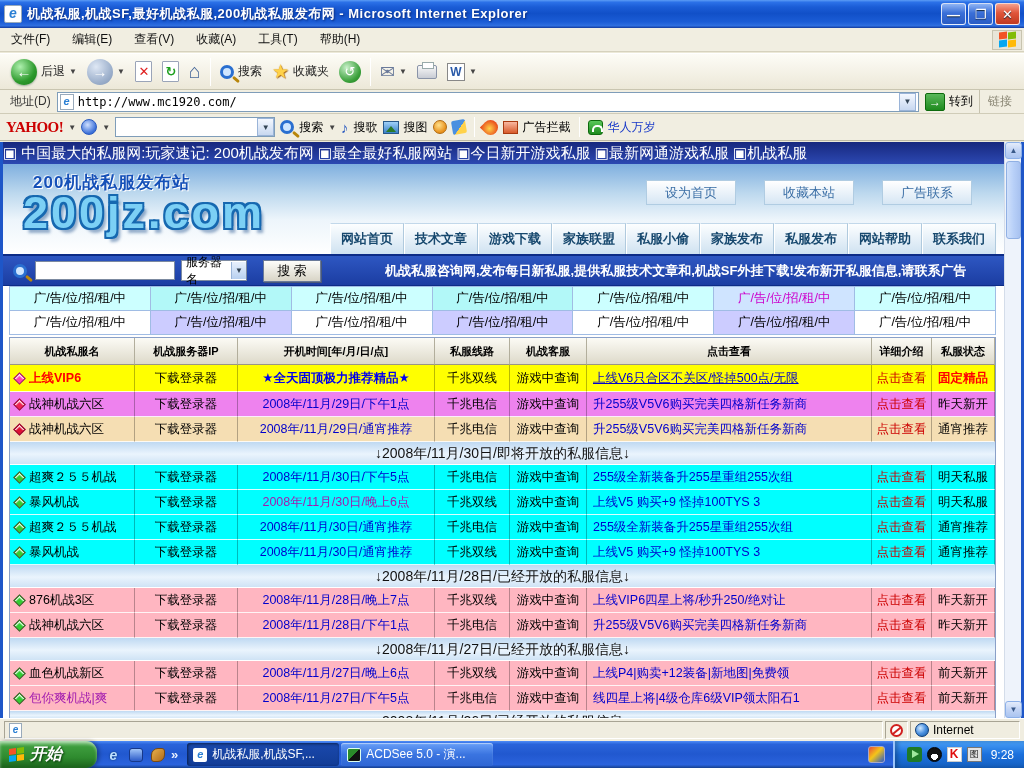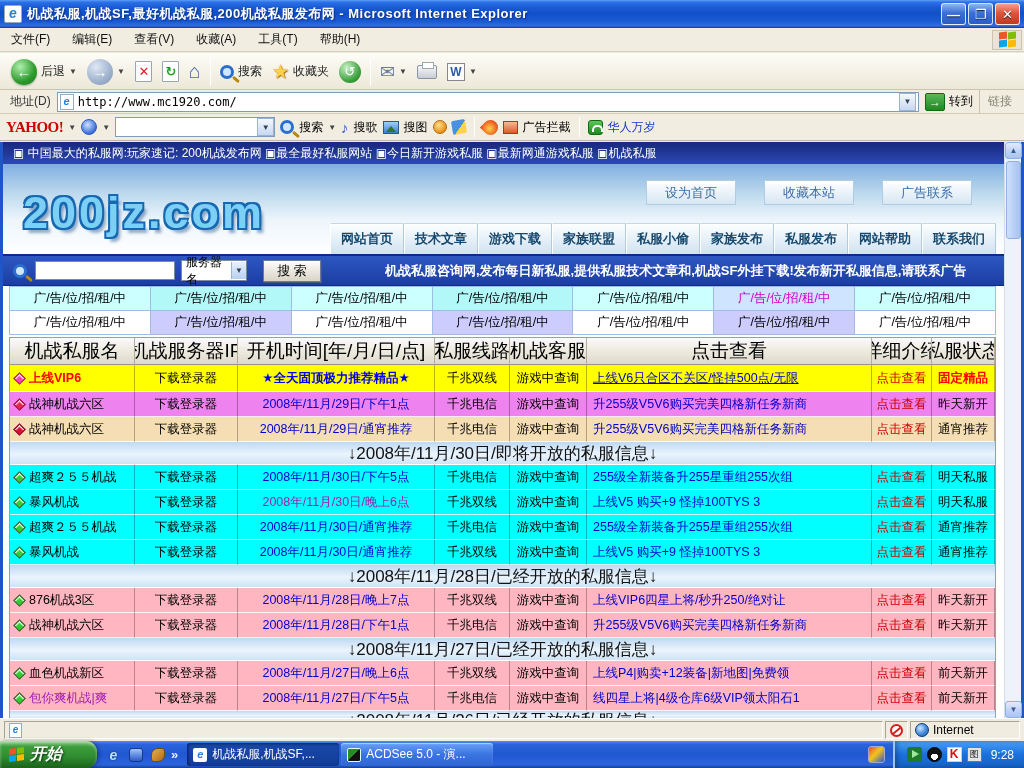--- a/index.html
+++ b/index.html
@@ -99,22 +99,22 @@
 
   
   .scrollbar { position:absolute; top:0; right:0; width:17px; height:100%; background:#eef3fb; border-left:1px solid #d4ddea; }
   .sb-btn { position:absolute; left:0; width:17px; height:17px; background:linear-gradient(#e4ecfb,#c2d4f5 50%,#aac4f0);
     border:1px solid #8cb0e8; border-radius:3px; color:#3a5a8a; font-size:8px; display:flex; align-items:center; justify-content:center; }
   .sb-up { top:0; } .sb-down { bottom:0; }
   .sb-thumb { position:absolute; left:1px; top:19px; width:15px; height:78px; border-radius:3px;
     background:linear-gradient(90deg,#cfe0fb,#b8d0f8 50%,#a8c2f0); border:1px solid #90b0e4; }
 
   
-  .marquee { height:22px; background:linear-gradient(#17287e,#2c49b2); color:#fff; font-size:12px;
-    display:flex; align-items:center; padding-left:10px; white-space:nowrap; overflow:hidden; }
+  .marquee { height:22px; background:linear-gradient(#17287e,#2c49b2); color:#fff; font-size:15px;
+    display:flex; align-items:center; padding-left:0; white-space:nowrap; overflow:hidden; }
 
   
   .pagehead { position:relative; height:90px; background:linear-gradient(180deg,#7fafdf 0%,#bcd8ee 32%,#edf5fb 62%,#ffffff 100%); overflow:hidden; }
   .site-name { position:absolute; left:30px; top:7px; font-size:17px; font-weight:bold; color:#1550b8;
     text-shadow:1px 1px 0 #fff,-1px -1px 0 rgba(255,255,255,.7); letter-spacing:1px; }
   .logo { position:absolute; left:20px; top:26px; font-size:45px; font-weight:bold; color:#7cd0f5; letter-spacing:3px; line-height:1;
     text-shadow:-2px -2px 0 #1668b0,2px -2px 0 #1668b0,-2px 2px 0 #1668b0,2px 2px 0 #1668b0,4px 5px 3px rgba(30,80,140,.45); }
   .quick-links { position:absolute; right:32px; top:16px; display:flex; gap:28px; }
   .quick-link { width:90px; height:25px; border:1px solid #b0cce2; background:linear-gradient(#ffffff,#d6e6f4);
     display:flex; align-items:center; justify-content:center; color:#3a6ea5; font-size:13px; }
@@ -141,28 +141,28 @@
   .ad-row { display:flex; height:24px; }
   .ad-cell { flex:1; display:flex; align-items:center; justify-content:center; font-size:12.5px;
     border-right:1px solid #a0bce4; border-bottom:1px solid #a0bce4; }
 
   
   .servertable { margin:2px 8px 0 6px; border:1px solid #8aa0c8; }
   .t-row { display:flex; height:25px; }
   .t-header { height:27px; background:linear-gradient(#fcfbf5,#dcd8c8); }
   .t-cell { display:flex; align-items:center; justify-content:center; font-size:12.5px; white-space:nowrap; overflow:hidden;
     border-right:1px solid rgba(0,0,0,.28); border-bottom:1px solid rgba(255,255,255,.85); }
-  .t-hcell { font-size:19px; font-weight:normal; color:#000; border-right:1px solid #b2ae9c; border-bottom:1px solid #9a9684; }
+  .t-hcell { font-size:11px; font-weight:bold; color:#000; border-right:1px solid #b2ae9c; border-bottom:1px solid #9a9684; }
   .cell-name { justify-content:flex-start; padding-left:5px; gap:5px; }
   .cell-intro { justify-content:flex-start; padding-left:6px; }
   .gem { width:9px; height:9px; transform:rotate(45deg); border:1px solid rgba(90,0,50,.6);
     box-shadow:inset 1.5px 1.5px 1px rgba(255,255,255,.85); flex:none; }
   .t-sep { height:23px; background:linear-gradient(#bfd9f2,#eaf4fd 55%,#cfe3f5); display:flex; align-items:flex-start;
     justify-content:center; overflow:hidden; border-bottom:1px solid #fff; }
-  .t-sep-text { font-size:17px; color:#111; line-height:23px; }
+  .t-sep-text { font-size:14px; color:#111; line-height:23px; }
   .t-sep.clipped { height:9px; }
   .t-sep.clipped .t-sep-text { line-height:20px; }
 
   
   .statusbar { position:absolute; top:718px; left:0; right:0; height:23px; background:#f0ede0; border-top:1px solid #fff;
     display:flex; align-items:center; font-size:12px; padding:0 3px; }
   .sb-pane { height:18px; margin:0 1px; border:1px solid; border-color:#a8a494 #fff #fff #a8a494; display:flex; align-items:center; padding:0 4px; gap:4px; }
   .sb-main { flex:1; }
   .mini-page { width:13px; height:15px; background:#fff; border:1px solid #9ab; color:#2a7fd4; font-weight:bold; font-style:italic;
     font-size:10px; line-height:12px; text-align:center; }
@@ -324,20 +324,21 @@
     <span class="ygreen"></span>
     <span class="ylink">华人万岁</span>
   </div>
 
   <div class="viewport">
     <div class="content">
 
       <div class="marquee">▣ 中国最大的私服网:玩家速记: 200机战发布网 ▣最全最好私服网站 ▣今日新开游戏私服 ▣最新网通游戏私服 ▣机战私服</div>
 
       <div class="pagehead">
+        <div class="site-name">200机战私服发布站</div>
         <div class="logo">200jz.com</div>
         <div class="quick-links">
             <div class="quick-link">设为首页</div>
             <div class="quick-link">收藏本站</div>
             <div class="quick-link">广告联系</div>
           </div>
         <div class="nav-tabs">
             <div class="nav-tab">网站首页</div>
             <div class="nav-tab">技术文章</div>
             <div class="nav-tab">游戏下载</div>

